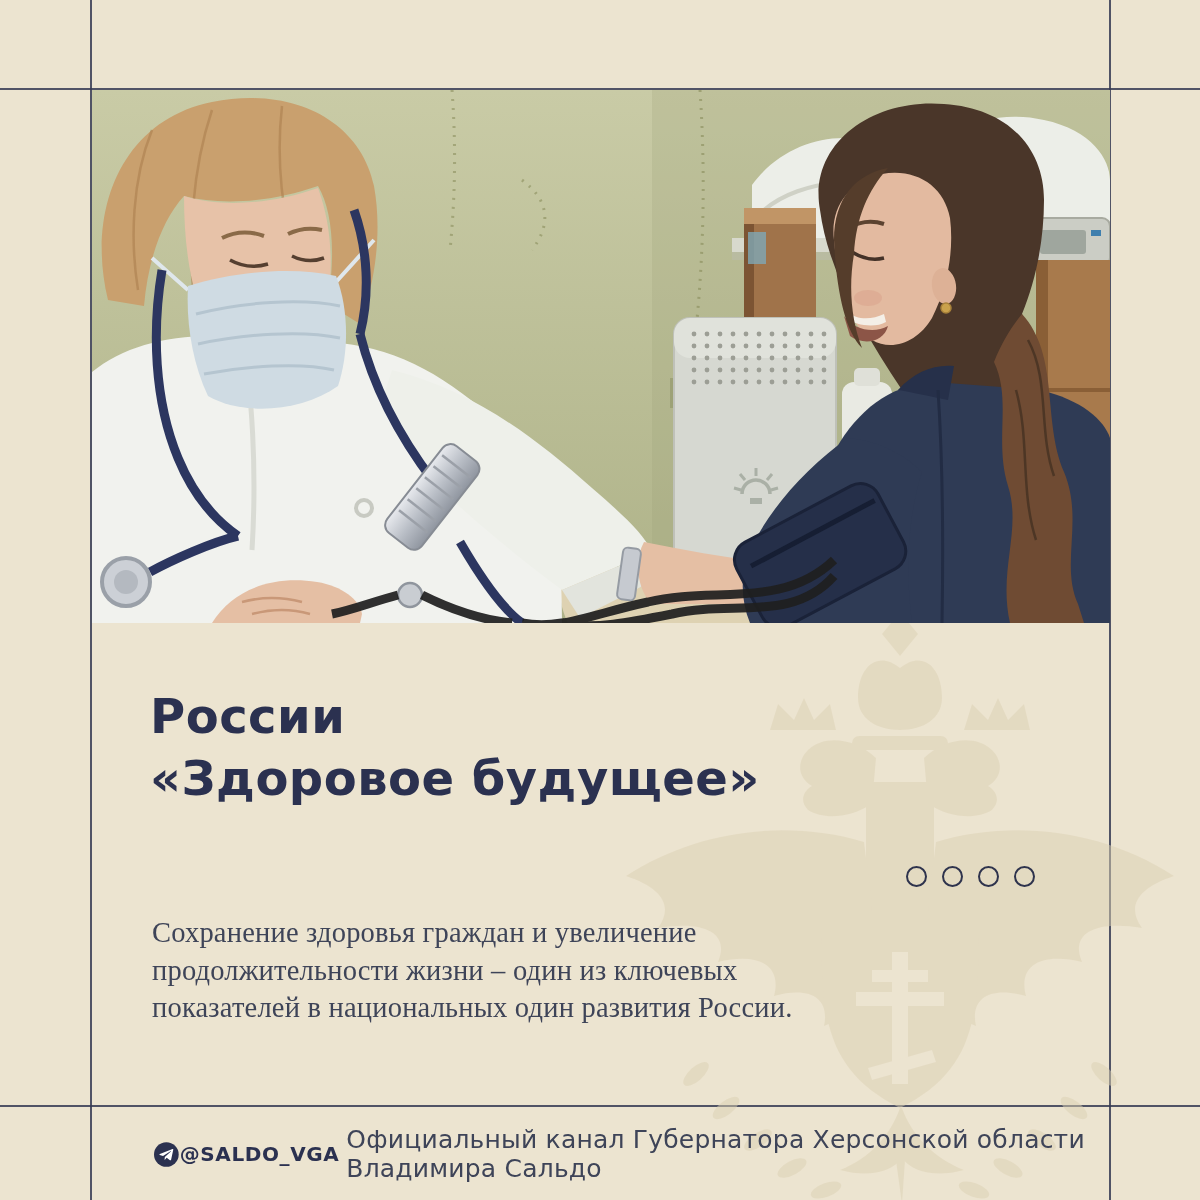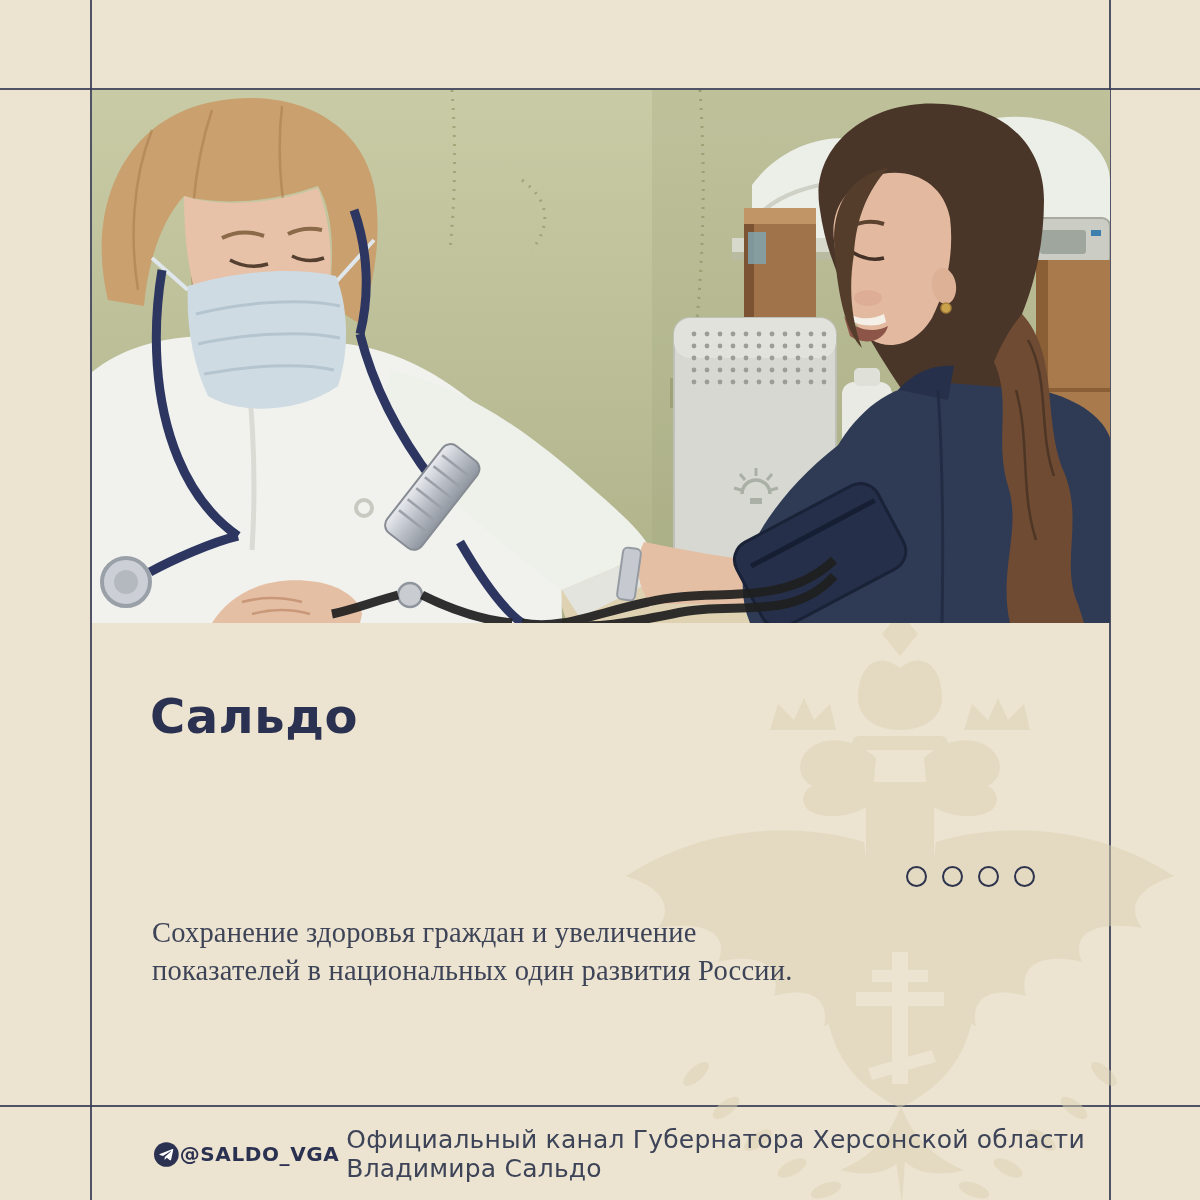--- a/index.html
+++ b/index.html
@@ -226,32 +226,34 @@
     <g stroke="#1f1f1f" stroke-width="9" fill="none" opacity=".92">
       <path d="M742,470 C690,520 620,496 556,512 C500,524 470,540 430,533"></path>
       <path d="M742,486 C700,533 640,510 580,524 C540,532 500,540 470,533"></path>
       <path d="M330,505 C360,520 390,530 420,533"></path>
       <path d="M306,505 C280,512 260,520 240,524"></path>
     </g>
   </svg>
 </figure>
 
 <h1 class="title">
-  <span>Сальдо</span>
+  <span>России</span>
+  <span>«Здоровое будущее»</span>
 </h1>
 
 <div class="dots" id="dots">
     <div class="dot"></div>
     <div class="dot"></div>
     <div class="dot"></div>
     <div class="dot"></div>
   </div>
 
 <p class="body-text">
   <span>Сохранение здоровья граждан и увеличение</span>
+  <span>продолжительности жизни – один из ключевых</span>
   <span>показателей в национальных один развития России.</span>
 </p>
 
 <div class="footer">
   <svg class="tg-badge" viewBox="0 0 29 29">
     <circle cx="14.5" cy="14.5" r="14.5" fill="#2b3150"></circle>
     <path d="M21.8,8.1 L6.9,13.9 c-.7,.27 -.65,.85 -.1,1.05 L10.6,16.2 L19.3,10.6 c.4,-.26 .8,.12 .5,.43 L12.7,17.5 L12.4,20.6 c.3,0 .45,-.14 .6,-.3 L14.9,18.4 L18.7,21.2 c.7,.4 1.2,.18 1.38,-.62 L22.6,9.0 C22.85,8.2 22.45,7.85 21.8,8.1 Z" fill="#ffffff"></path>
   </svg>
   <span class="handle">@SALDO_VGA</span>
   <span class="channel-desc">Официальный канал Губернатора Херсонской области Владимира Сальдо</span>

